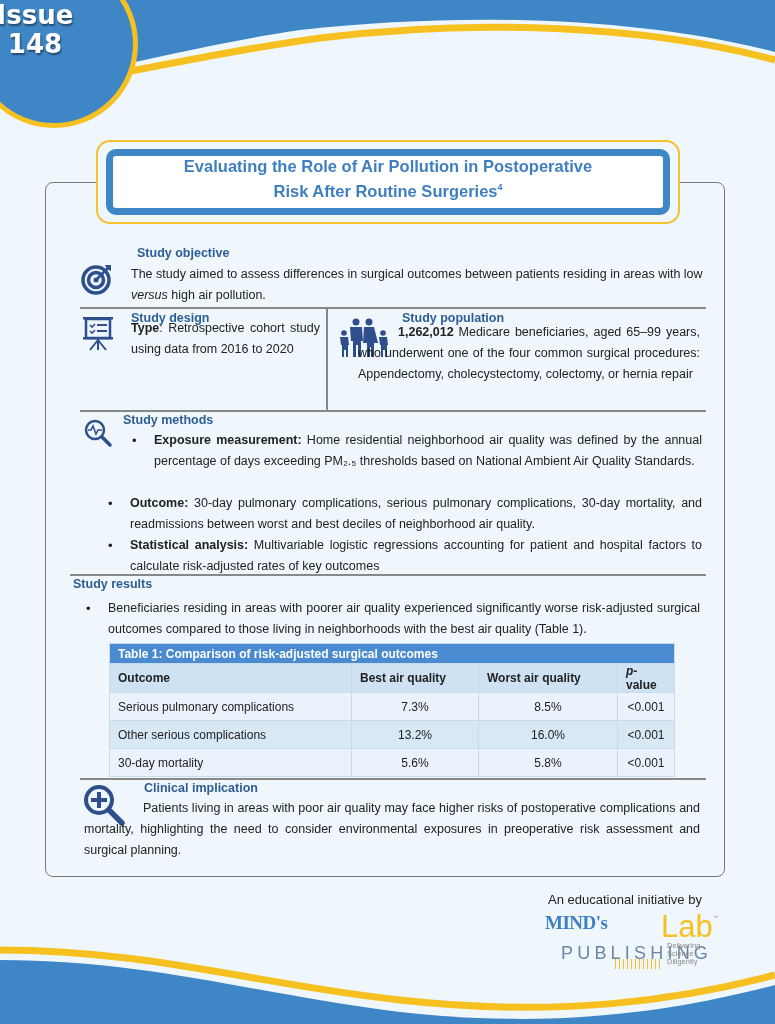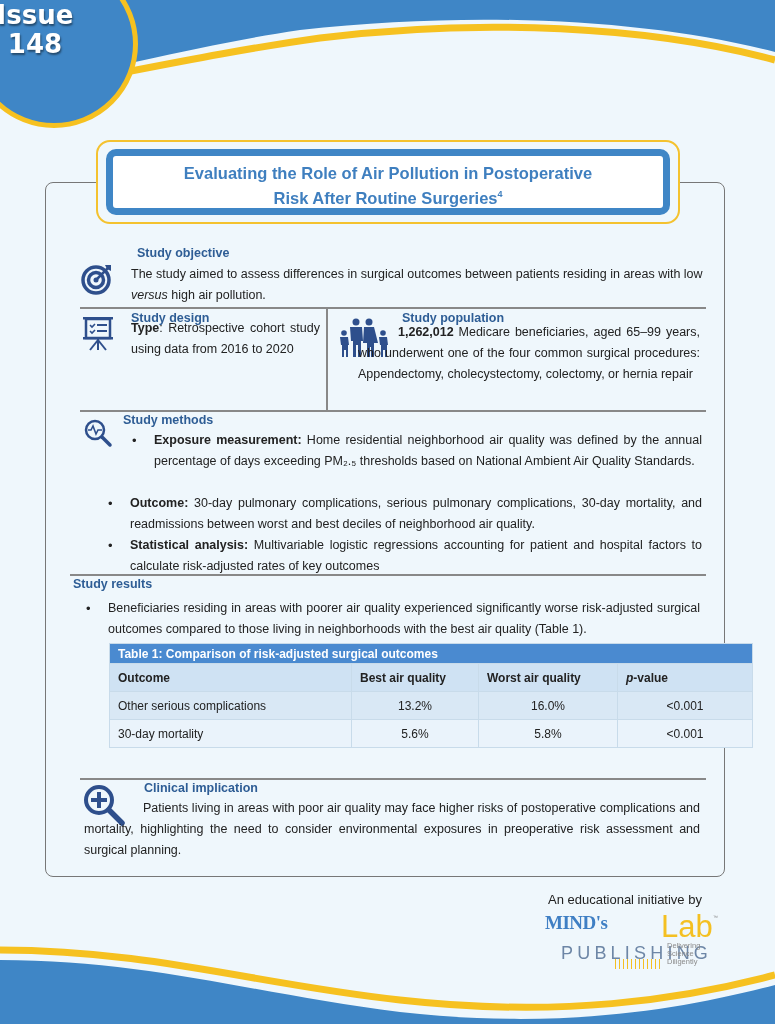--- a/index.html
+++ b/index.html
@@ -27,35 +27,35 @@
   }
   .title-outer {
     position:absolute; left:96px; top:140px; width:584px; height:84px;
     border:2px solid #f4c22f; border-radius:14px; background:#eff7fc;
     box-sizing:border-box;
   }
   .title-inner {
     position:absolute; left:8px; top:7px; right:8px; bottom:7px;
     border:7px solid #3f86c6; border-radius:10px; background:#fff;
     box-sizing:border-box; display:flex; flex-direction:column;
-    align-items:center; justify-content:flex-end;
+    align-items:center; justify-content:flex-start;
   }
   .title-line { color:#3f7fbf; font-weight:bold; font-size:16.5px; line-height:21px; }
   .title-line sup { font-size:9px; }
   .sec-head { position:absolute; color:#2e5d95; font-weight:bold; font-size:12.5px; }
   .body-text { position:absolute; font-size:12.5px; line-height:21px; color:#222; }
   .justify { text-align:justify; }
   .hr { position:absolute; height:1.5px; background:#888; }
   .vr { position:absolute; width:1.5px; background:#888; }
   .icon { position:absolute; }
   ul.bullets { margin:0; padding:0; list-style:none; }
   ul.bullets li { position:relative; padding-left:26px; }
   ul.bullets li::before { content:"•"; position:absolute; left:4px; top:0; font-size:13px; }
   table.results {
-    position:absolute; left:109px; top:643px; width:644px;
+    position:absolute; left:109px; top:643px; width:566px;
     border-collapse:collapse; font-size:12px;
   }
   table.results th, table.results td { border:1px solid #c8dbea; padding:0 8px; }
   .t-caption td { background:#4a8ad0; color:#fff; font-weight:bold; height:19px; border-color:#4a8ad0; }
   .t-head th { background:#cfe2f3; text-align:left; font-weight:bold; height:27px; }
   .t-head th.c { text-align:left; }
   .t-row td { height:27px; }
   .t-row.odd td { background:#eaf3fb; }
   .t-row.even td { background:#d9e8f5; }
   td.c { text-align:center; }
@@ -168,20 +168,26 @@
   <tbody>
       <tr class="t-caption">
         <td colspan="4">Table 1: Comparison of risk-adjusted surgical outcomes</td>
       </tr>
   <tr class="t-head">
     <th style="width:225px">Outcome</th>
     <th style="width:110px">Best air quality</th>
     <th style="width:122px">Worst air quality</th>
     <th class="c"><i>p</i><span>-value</span></th>
   </tr>
+  <tr class="t-row odd">
+    <td>Serious pulmonary complications</td>
+    <td class="c">7.3%</td>
+    <td class="c">8.5%</td>
+    <td class="c">&lt;0.001</td>
+  </tr>
   <tr class="t-row even">
     <td>Other serious complications</td>
     <td class="c">13.2%</td>
     <td class="c">16.0%</td>
     <td class="c">&lt;0.001</td>
   </tr>
   <tr class="t-row odd">
     <td>30-day mortality</td>
     <td class="c">5.6%</td>
     <td class="c">5.8%</td>

